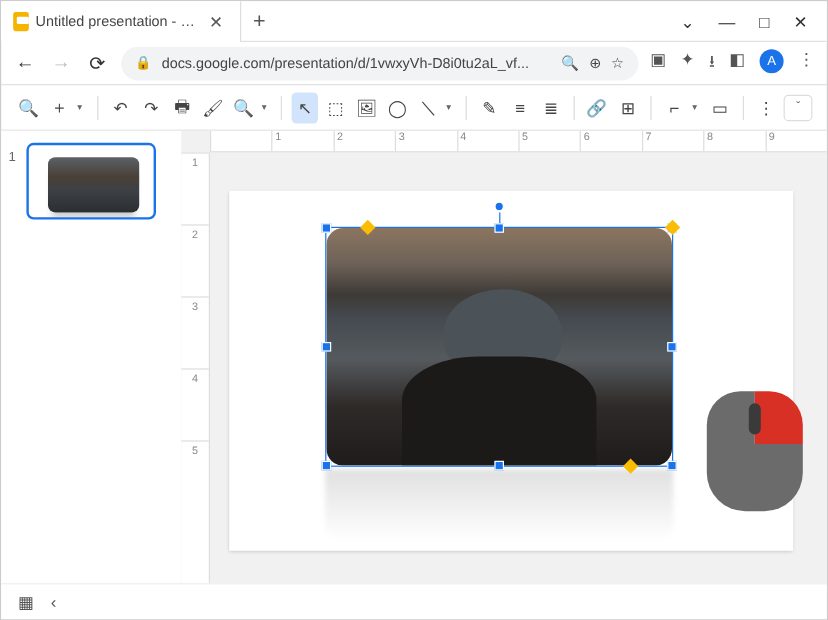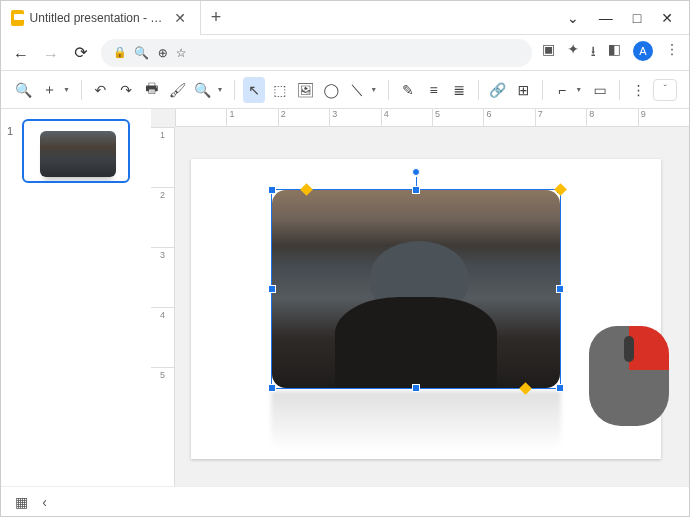--- a/index.html
+++ b/index.html
@@ -77,20 +77,21 @@
     <span>✕</span>
   </div>
 </div>
 
 <div class="addr-bar">
   <span class="nav-btn">←</span>
   <span class="nav-btn disabled">→</span>
   <span class="nav-btn">⟳</span>
   <div class="url-box">
     <span class="lock">🔒</span>
+    <span class="url-text">docs.google.com/presentation/d/1vwxyVh-D8i0tu2aL_vf...</span>
     <span>🔍</span>
     <span>⊕</span>
     <span>☆</span>
   </div>
   <div class="addr-icons">
     <span>▣</span>
     <span>✦</span>
     <span>⭳</span>
     <span>◧</span>
     <span class="avatar">A</span>

